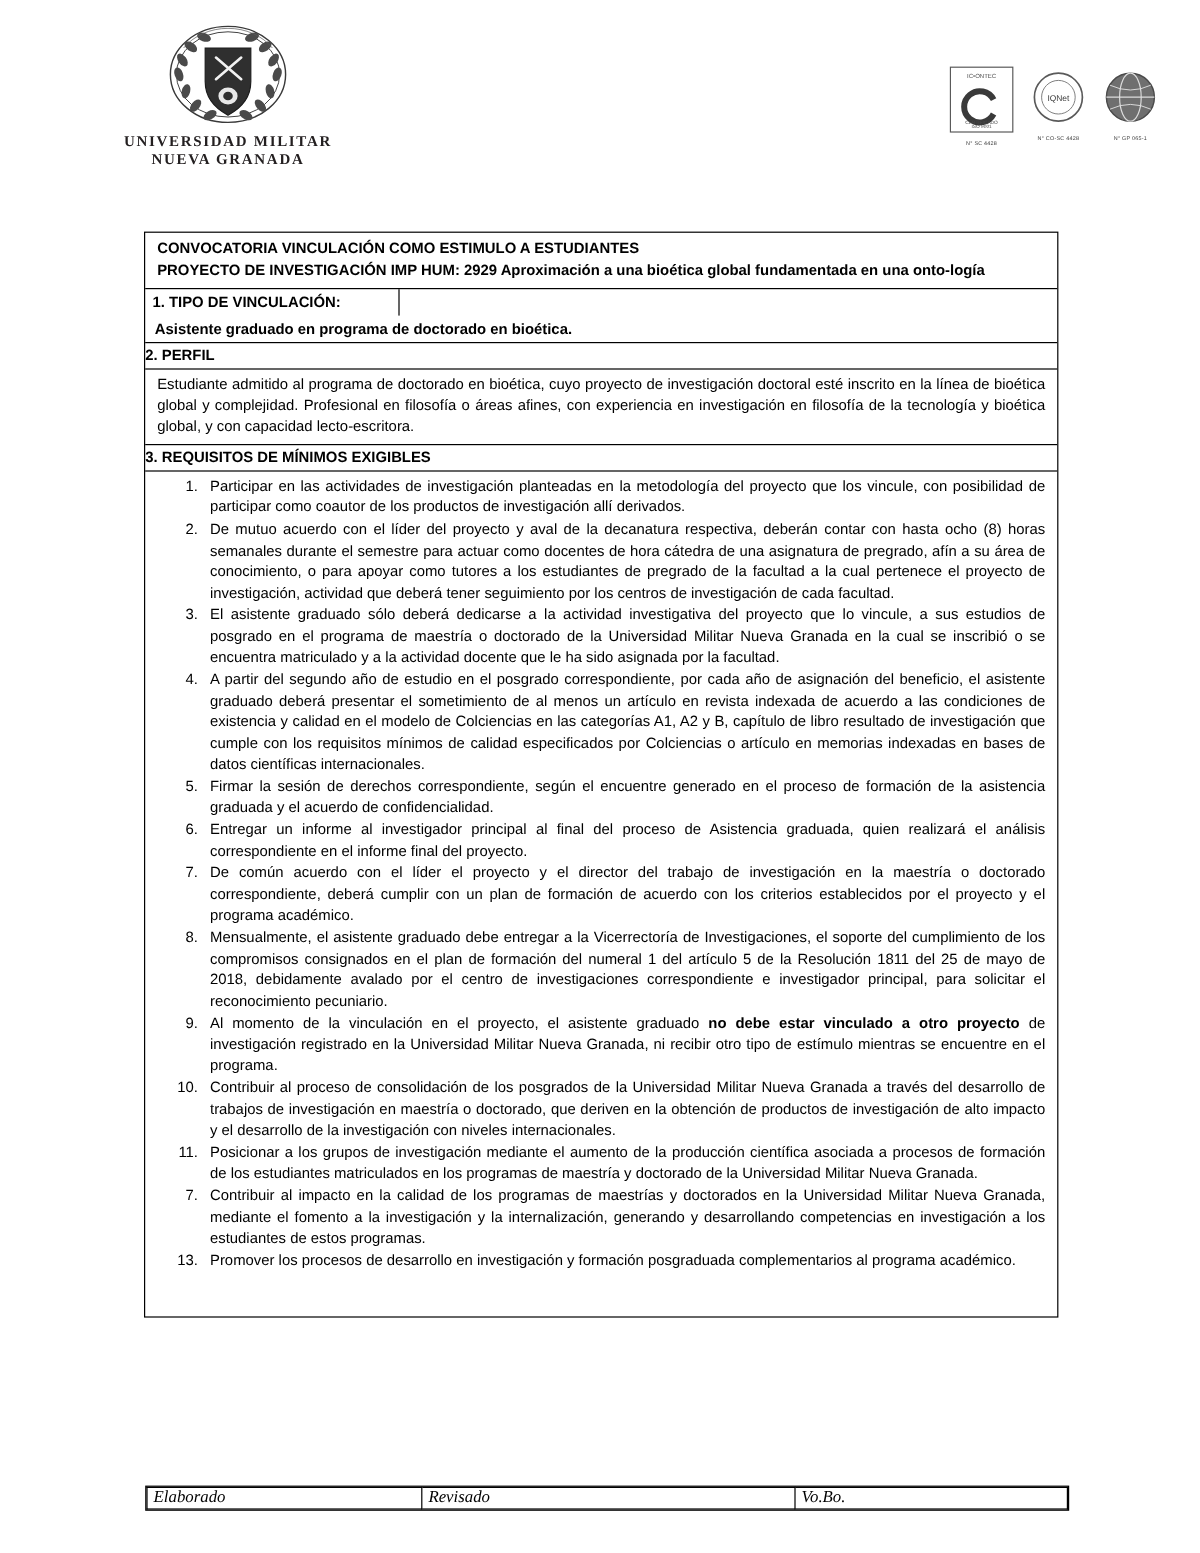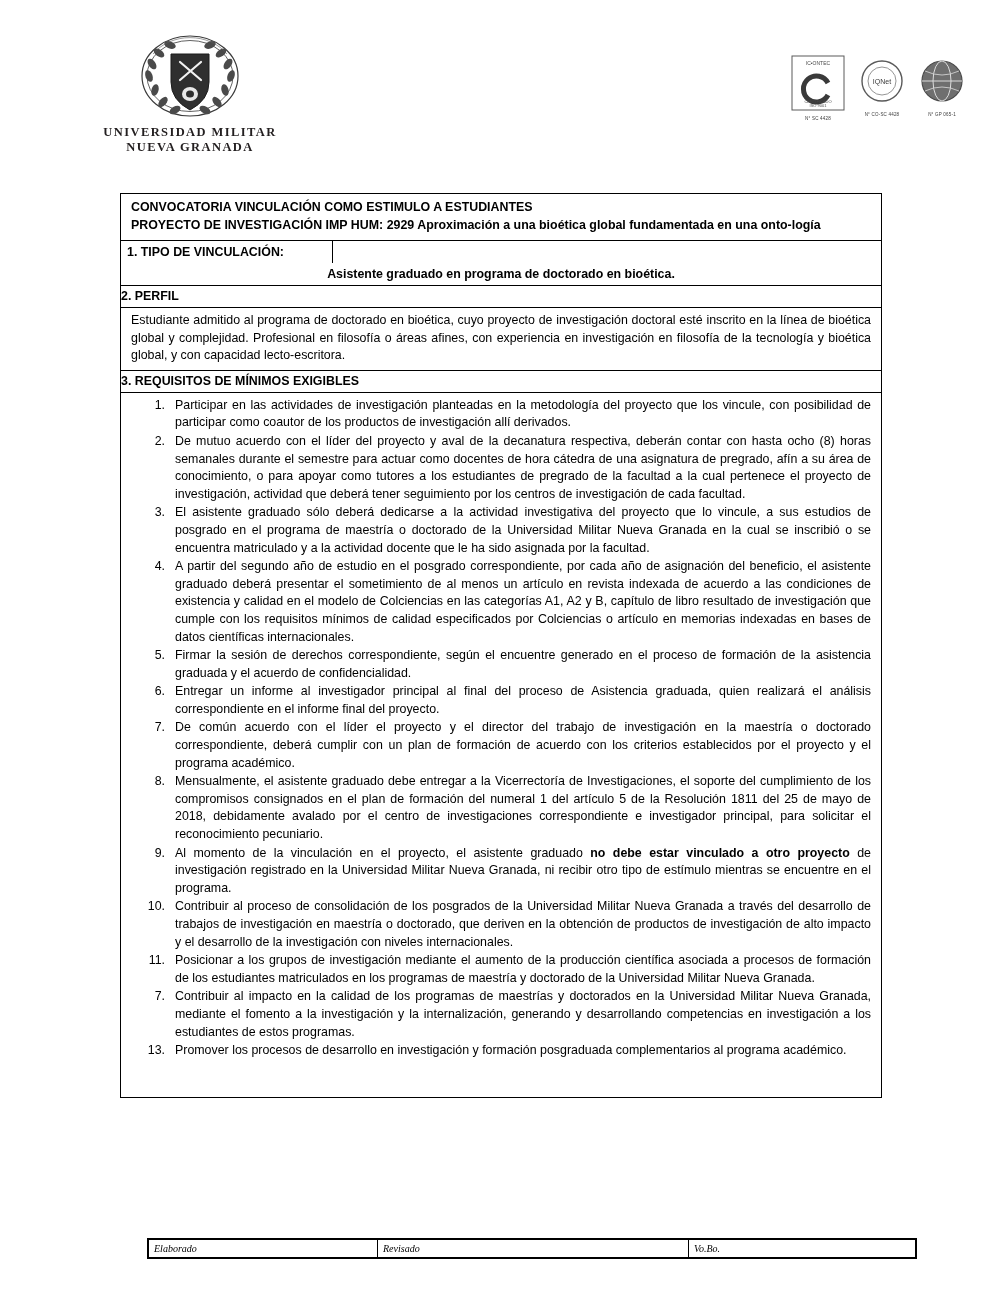--- a/index.html
+++ b/index.html
@@ -22,21 +22,21 @@
   }
 
   
   .header {
     position: relative;
     height: 175px;
   }
   .logo-block {
     position: absolute;
     left: 95px;
-    top: 18px;
+    top: 4px;
     width: 190px;
     text-align: center;
   }
   .crest {
     width: 110px;
     height: 105px;
     margin: 0 auto;
     position: relative;
   }
   .crest svg { display: block; }
@@ -101,21 +101,20 @@
     font-size: 12.4px;
     padding: 4px 6px 4px 6px;
     box-sizing: border-box;
   }
   .split .c2 {
     flex: 1;
     font-weight: bold;
     font-size: 12.4px;
     padding: 4px 8px 4px 8px;
     box-sizing: border-box;
-    text-align: center;
   }
   .section-head {
     text-align: left;
     font-weight: bold;
     font-size: 12.4px;
     padding: 3px 0 4px 0;
   }
   .para {
     font-size: 12.4px;
     line-height: 17.6px;
@@ -145,28 +144,28 @@
     flex: 1;
     text-align: justify;
   }
   .bold { font-weight: bold; margin-top: 24px; }
 
   .spacer-row { height: 26px; }
 
   
   .footer {
     position: absolute;
-    left: 147px;
+    left: 121px;
     top: 1238px;
     width: 768px;
     border: 1px solid #000;
     border-collapse: collapse;
     font-family: "Liberation Serif", serif;
     font-style: italic;
-    font-size: 10px;
+    font-size: 14px;
   }
   .footer table {
     width: 100%;
     border-collapse: collapse;
   }
   .footer td {
     border: 1px solid #000;
     padding: 2px 5px;
     line-height: 13px;
   }

